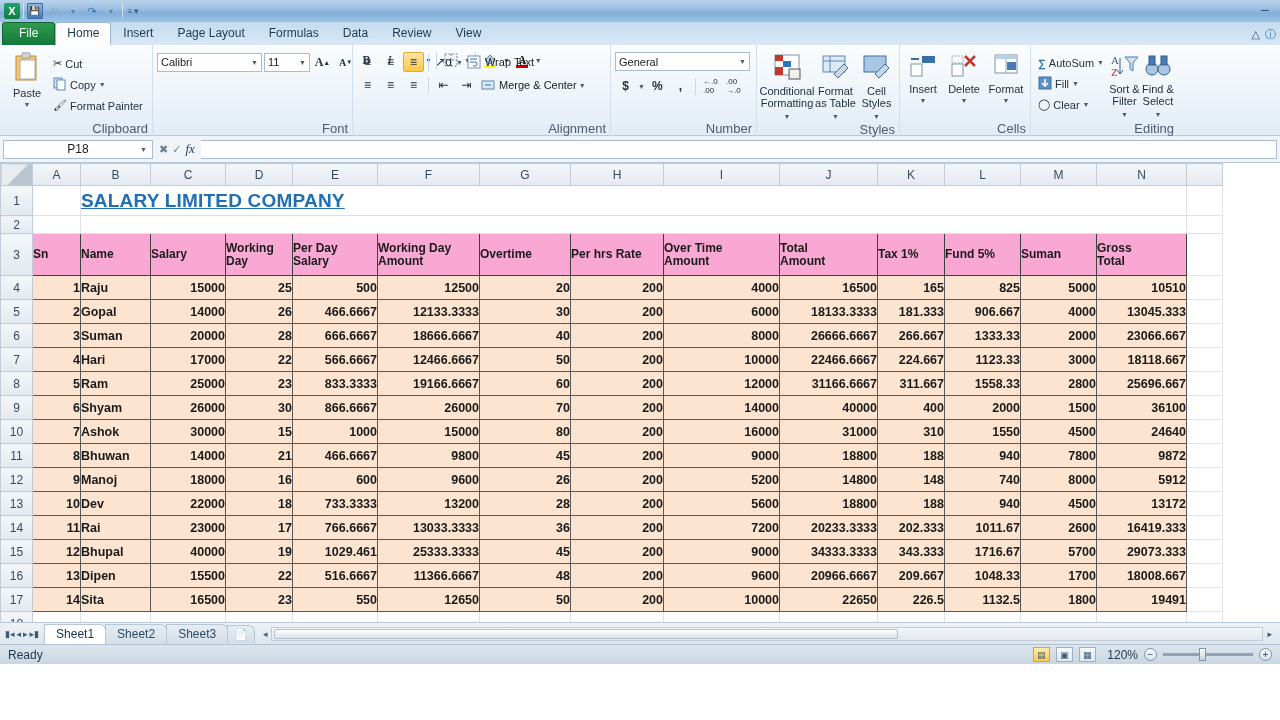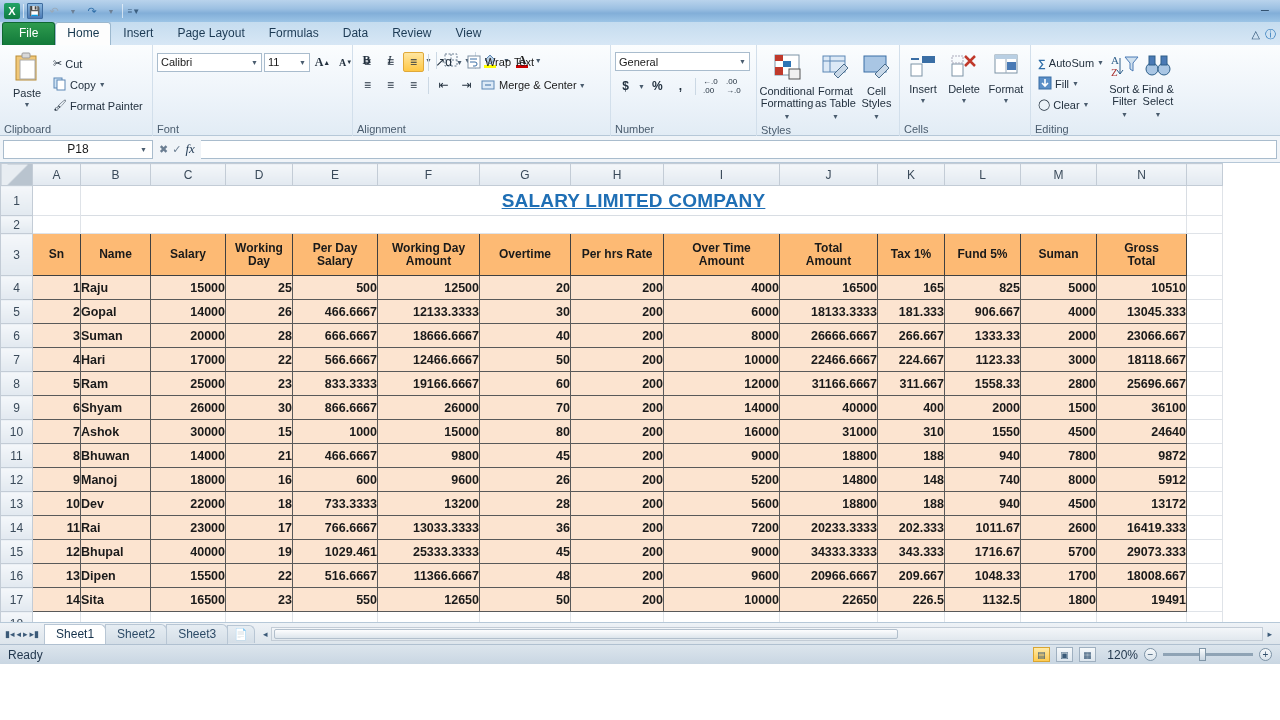--- a/index.html
+++ b/index.html
@@ -53,21 +53,21 @@
   .tbr-right span { font-size:11px; color:#2d5275; }
   
   .ribbon {
     height:91px; background:linear-gradient(180deg,#fbfdfe 0%,#eef4fa 55%,#e2ecf5 100%);
     border-bottom:1px solid #b6c8d8; display:flex; position:relative;
   }
   .group { position:relative; height:91px; padding:3px 4px 0; display:flex; flex-direction:column; }
   .group + .group { border-left:1px solid #d2dfeb; }
   .gbody { flex:1; display:flex; align-items:flex-start; padding-top:2px; }
   .glabel {
-    height:14px; text-align:left; font-size:11px; color:#4a5c6e;
+    height:14px; text-align:right; font-size:13px; color:#4a5c6e;
     line-height:14px; position:relative;
   }
   .bigbtn {
     display:flex; flex-direction:column; align-items:center; justify-content:flex-start;
     width:46px; padding-top:2px; font-size:11px; color:#23313f; line-height:12px; text-align:center;
   }
   .bigbtn .gi { margin-bottom:1px; }
   .col { display:flex; flex-direction:column; justify-content:flex-start; }
   .cbtn { display:flex; align-items:center; gap:3px; padding:1px 3px; font-size:11px; color:#23313f; height:21px; }
   .caret { font-size:7px; color:#4a5c6e; }
@@ -100,25 +100,25 @@
   .chdr, .rhdr {
     background:linear-gradient(180deg,#f4f7fa,#e2e9f0);
     border:1px solid #c3ccd6; color:#3a4a5a; font-weight:normal;
     text-align:center; font-size:12px; height:22px;
   }
   .corner { background:linear-gradient(135deg,#e8edf2 50%,#b9c4cf 50%); border:1px solid #c3ccd6; width:32px;}
   .rhdr { width:32px; height:24px; }
   .cell { border:1px solid #d8dde3; height:24px; font-size:12px; padding:0 3px; white-space:nowrap; overflow:hidden; }
   .cell.empty { border-color:#dfe3e8; }
   .title-cell {
-    color:#1f6fb5; font-size:19px; font-weight:bold; text-align:center;
+    color:#1f6fb5; font-size:19px; font-weight:bold; 
     text-decoration:underline; letter-spacing:.2px; height:30px;
   }
   .hd {
-    background:#fdba74; font-weight:bold; text-align:center; font-size:12px;
+    background:#f9a8d4; font-weight:bold; font-size:12px;
     border:1px solid #404040; line-height:13px; padding:1px 2px; height:42px;
   }
   .dc {
     background:#fce4d0; font-weight:bold; text-align:right; border:1px solid #595959;
     height:24px; padding:0 4px; font-size:12.5px;
   }
   .dc.left { text-align:left; }
   
   .tabbar { height:22px; background:linear-gradient(180deg,#eef2f6,#dde5ec); display:flex; align-items:center;
             border-top:1px solid #b6c8d8; }

